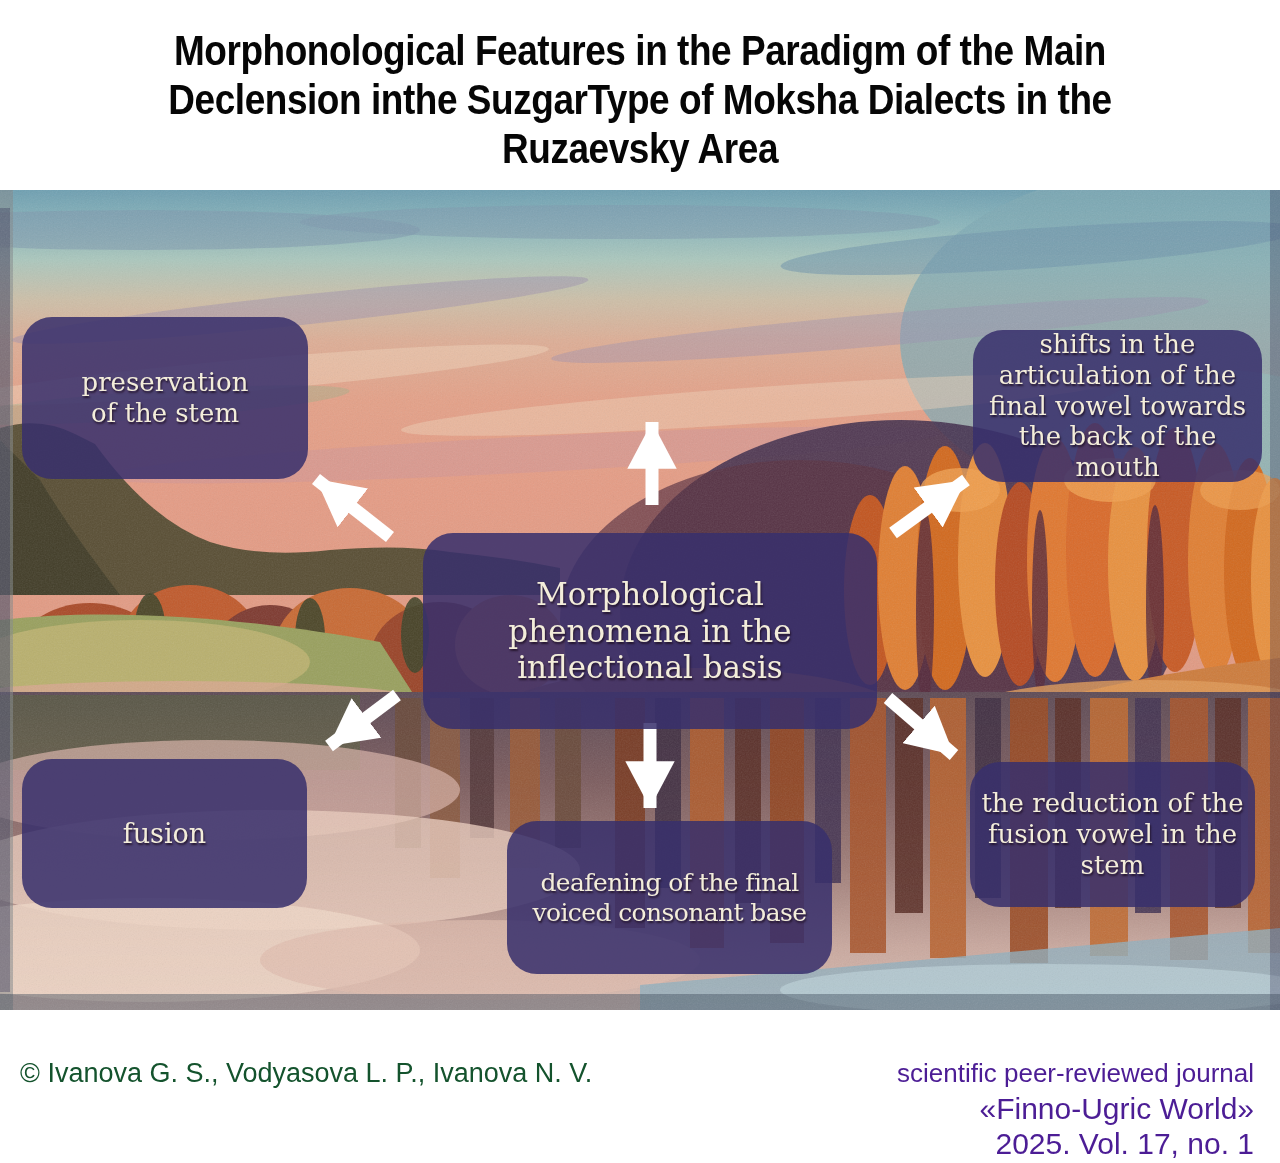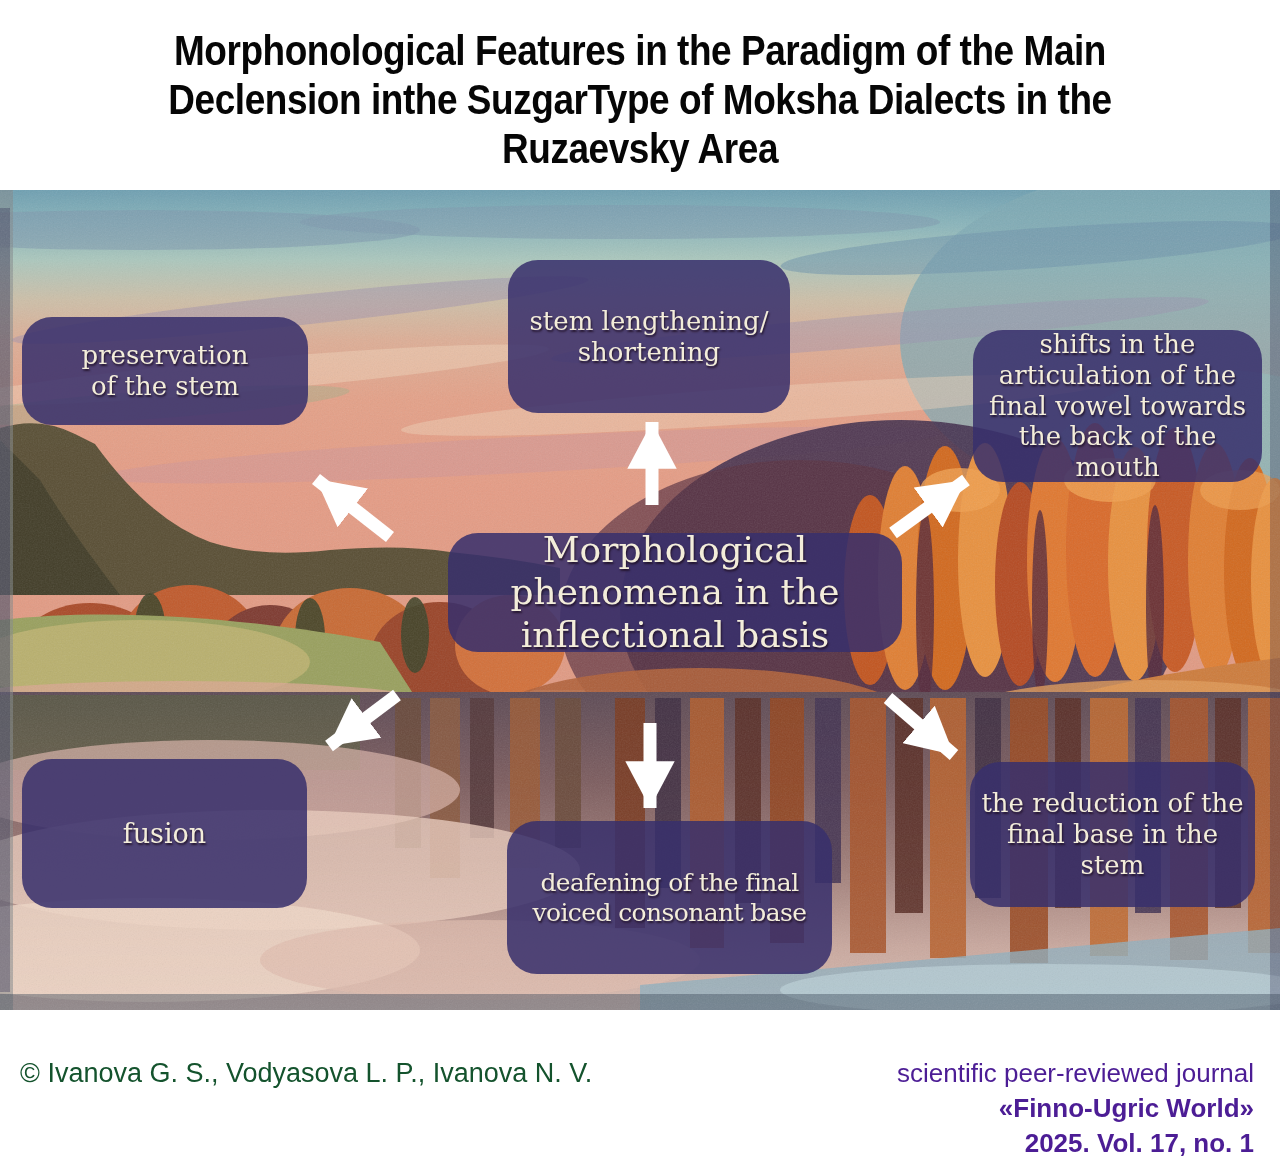--- a/index.html
+++ b/index.html
@@ -15,40 +15,40 @@
   .painting{position:absolute;top:190px;left:0;width:1280px;height:820px;overflow:hidden;}
   .painting svg.bg{position:absolute;inset:0;width:100%;height:100%;}
   .arrows{position:absolute;inset:0;width:100%;height:100%;pointer-events:none;}
 
   
   .node{position:absolute;display:flex;align-items:center;justify-content:center;
         background:rgba(56,48,108,.86);border-radius:30px;text-align:center;
         color:#f3edda;font-family:"DejaVu Serif",serif;font-size:26px;line-height:1.18;
         text-shadow:1px 2px 2px rgba(30,15,35,.85);}
   .node span{display:block;}
-  .n-center      {left:423px;top:343px;width:454px;height:119px;font-size:36px;margin-left:25px;}
+  .n-center      {left:423px;top:343px;width:454px;height:196px;font-size:31px;}
   .n-center span {max-width:392px;}
-  .n-top-left    {left:22px; top:127px;width:286px;height:108px;justify-content:center;}
+  .n-top-left    {left:22px; top:127px;width:286px;height:162px;justify-content:center;}
   .n-top-left span{max-width:185px;}
   .n-top-center  {left:508px;top:70px; width:282px;height:153px;}
   .n-top-center span{max-width:260px;}
   .n-top-right   {left:973px;top:140px;width:289px;height:152px;}
   .n-top-right span{max-width:268px;}
   .n-bottom-left {left:22px; top:569px;width:285px;height:149px;font-size:27px;}
   .n-bottom-center{left:507px;top:631px;width:325px;height:153px;font-size:25px;letter-spacing:-.6px;}
   .n-bottom-center span{max-width:280px;}
   .n-bottom-right{left:970px;top:572px;width:285px;height:145px;}
   .n-bottom-right span{max-width:268px;}
 
   
   .footer{position:absolute;top:1010px;left:0;width:1280px;height:153px;background:#fff;}
   .copyright{position:absolute;left:20px;top:48px;font-size:27px;color:#14532d;}
   .journal{position:absolute;right:26px;top:46px;text-align:right;color:#4c1d95;line-height:35px;}
   .journal .j1{font-size:26px;}
-  .journal .j2,.journal .j3{font-size:26px;font-weight:bold;}
+  .journal .j2,.journal .j3{font-size:30px;font-weight:normal;}
 </style>
 </head>
 <body>
 
 <div class="page">
 
   <div class="title">
     <div>Morphonological Features in the Paradigm of the Main</div>
     <div>Declension inthe SuzgarType of Moksha Dialects in the</div>
     <div>Ruzaevsky Area</div>
@@ -198,37 +198,34 @@
         <line x1="893" y1="343" x2="966" y2="290" marker-end="url(#ah)"></line>
         <line x1="397" y1="505" x2="329" y2="556" marker-end="url(#ah)"></line>
         <line x1="650" y1="533" x2="650" y2="618" marker-end="url(#ah)"></line>
         <line x1="888" y1="508" x2="954" y2="565" marker-end="url(#ah)"></line>
       </g>
     </svg>
 
     <div class="node n-top-left">
       <span>preservation of the stem</span>
     </div>
-    <div class="node n-top-center">
-      <span>stem lengthening/ shortening</span>
-    </div>
     <div class="node n-top-right">
       <span>shifts in the articulation of the final vowel towards the back of the mouth</span>
     </div>
     <div class="node n-center">
       <span>Morphological phenomena in the inflectional basis</span>
     </div>
     <div class="node n-bottom-left">
       <span>fusion</span>
     </div>
     <div class="node n-bottom-center">
       <span>deafening of the final voiced consonant base</span>
     </div>
     <div class="node n-bottom-right">
-      <span>the reduction of the final base in the stem</span>
+      <span>the reduction of the fusion vowel in the stem</span>
     </div>
   </div>
 
   <div class="footer">
     <div class="copyright">© Ivanova G. S., Vodyasova L. P., Ivanova N. V.</div>
     <div class="journal">
       <div class="j1">scientific peer-reviewed journal</div>
       <div class="j2">«Finno-Ugric World»</div>
       <div class="j3">2025. Vol. 17, no. 1</div>
     </div>

